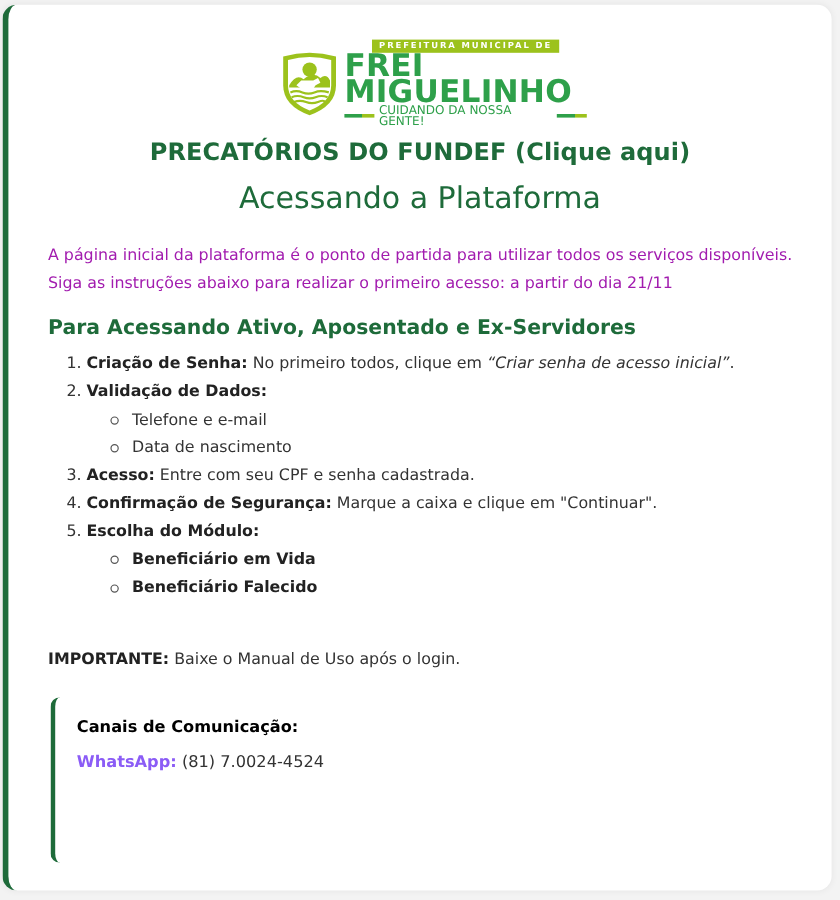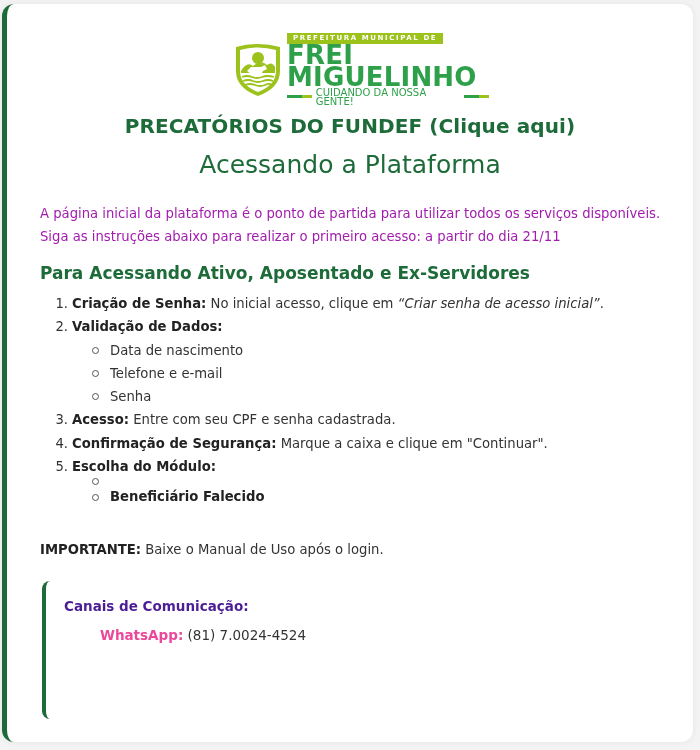--- a/index.html
+++ b/index.html
@@ -16,21 +16,21 @@
       box-shadow: 0 0 6px rgba(0,0,0,0.06);
     }
 
     .logo {
       position: absolute;
       left: 226px; top: 37px;
       width: 256px; height: 56px;
       display: flex; align-items: center;
     }
     .logo-shield { width: 50px; height: 56px; flex: none; }
-    .logo-text { margin-left: 4px; display: flex; flex-direction: column; align-items: flex-start; }
+    .logo-text { margin-left: 4px; display: flex; flex-direction: column; align-items: center; }
     .logo-top {
       background: #9cc21c; color: #fff;
       font-size: 7px; letter-spacing: 1.6px; font-weight: bold;
       padding: 1px 6px; line-height: 9px;
     }
     .logo-main {
       color: #2ea04a; font-weight: bold; font-size: 26px; line-height: 22px;
       letter-spacing: 0.2px;
       font-family: "DejaVu Sans", sans-serif;
     }
@@ -81,26 +81,26 @@
 
     .comm {
       position: absolute; left: 35px; top: 577px;
       width: 640px; height: 138px;
       border-left: 4px solid #1e6b3a;
       border-radius: 8px 0 0 8px;
       background: #ffffff;
     }
     .comm-title {
       position: absolute; left: 18px; top: 17px;
-      color: #4c1d95; font-weight: bold; font-size: 13.5px;
+      color: #000000; font-weight: bold; font-size: 13.5px;
     }
     .comm-line {
       position: absolute; left: 18px; font-size: 13.5px; color: #333;
     }
-    .comm-line b { color: #ec4899; margin-left: 36px; }
+    .comm-line b { color: #8b5cf6; }
   </style>
 </head>
 <body>
 
 <div class="card">
 
   <div class="logo">
     <svg class="logo-shield" viewBox="0 0 50 56">
       <path d="M3 6 Q25 0 47 6 L47 30 Q47 47 25 55 Q3 47 3 30 Z" fill="#9cc21c"></path>
       <path d="M7 9 Q25 4 43 9 L43 30 Q43 44 25 51 Q7 44 7 30 Z" fill="#ffffff"></path>
@@ -128,52 +128,49 @@
   <div class="intro">
     <div>A página inicial da plataforma é o ponto de partida para utilizar todos os serviços disponíveis.</div>
     <div>Siga as instruções abaixo para realizar o primeiro acesso: a partir do dia 21/11</div>
   </div>
 
   <div class="h3">Para Acessando Ativo, Aposentado e Ex-Servidores</div>
 
   <div class="steps">
     <div class="step">
       <span class="num">1.</span>
-      <span><b>Criação de Senha:</b><span> No inicial acesso, clique em </span><i>“Criar senha de acesso inicial”</i><span>.</span></span>
+      <span><b>Criação de Senha:</b><span> No primeiro todos, clique em </span><i>“Criar senha de acesso inicial”</i><span>.</span></span>
     </div>
     <div class="step">
       <span class="num">2.</span>
       <b>Validação de Dados:</b>
     </div>
     <div class="sub">
         <span class="dot"></span>
-        <span>Data de nascimento</span>
-      </div>
-    <div class="sub">
-        <span class="dot"></span>
         <span>Telefone e e-mail</span>
       </div>
     <div class="sub">
         <span class="dot"></span>
-        <span>Senha</span>
+        <span>Data de nascimento</span>
       </div>
     <div class="step">
       <span class="num">3.</span>
       <span><b>Acesso:</b><span> Entre com seu CPF e senha cadastrada.</span></span>
     </div>
     <div class="step">
       <span class="num">4.</span>
       <span><b>Confirmação de Segurança:</b><span> Marque a caixa e clique em "Continuar".</span></span>
     </div>
     <div class="step">
       <span class="num">5.</span>
       <b>Escolha do Módulo:</b>
     </div>
     <div class="sub">
         <span class="dot"></span>
+        <b>Beneficiário em Vida</b>
       </div>
     <div class="sub">
         <span class="dot"></span>
         <b>Beneficiário Falecido</b>
       </div>
   </div>
 
   <div class="important">
     <b>IMPORTANTE:</b><span> Baixe o Manual de Uso após o login.</span>
   </div>

